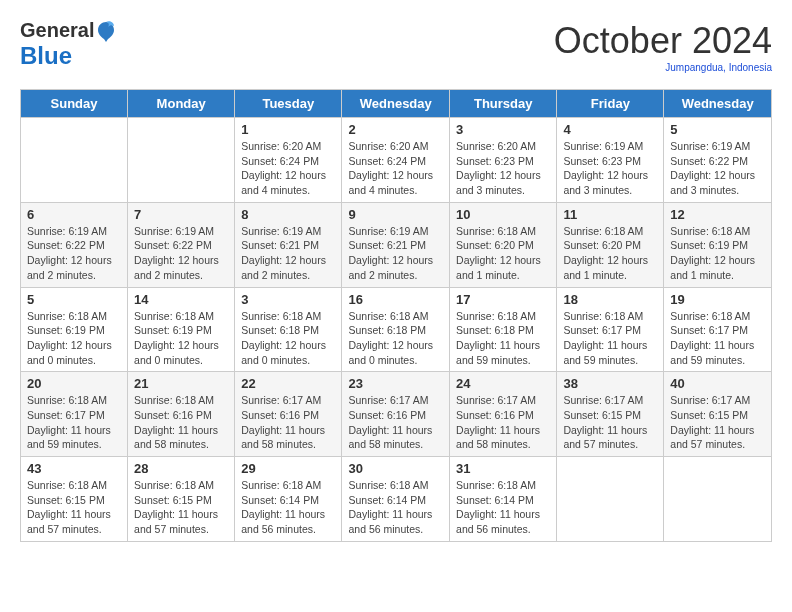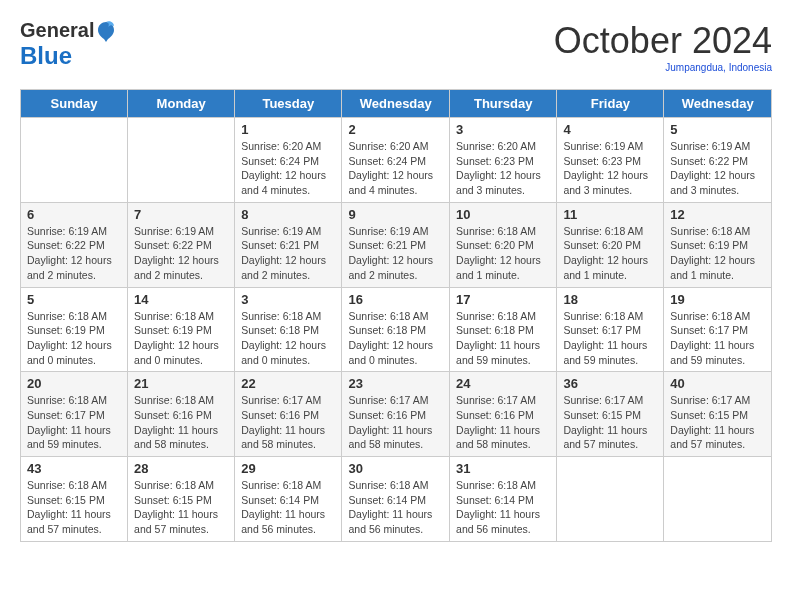--- a/index.html
+++ b/index.html
@@ -273,21 +273,21 @@
 Sunset: 6:16 PM
 Daylight: 11 hours and 58 minutes.</div>
         </td>
         <td>
           <span class="day-number">24</span>
           <div class="day-detail" style="white-space: pre-line;">Sunrise: 6:17 AM
 Sunset: 6:16 PM
 Daylight: 11 hours and 58 minutes.</div>
         </td>
         <td>
-          <span class="day-number">36</span>
+          <span class="day-number">38</span>
           <div class="day-detail" style="white-space: pre-line;">Sunrise: 6:17 AM
 Sunset: 6:15 PM
 Daylight: 11 hours and 57 minutes.</div>
         </td>
         <td>
           <span class="day-number">40</span>
           <div class="day-detail" style="white-space: pre-line;">Sunrise: 6:17 AM
 Sunset: 6:15 PM
 Daylight: 11 hours and 57 minutes.</div>
         </td>

